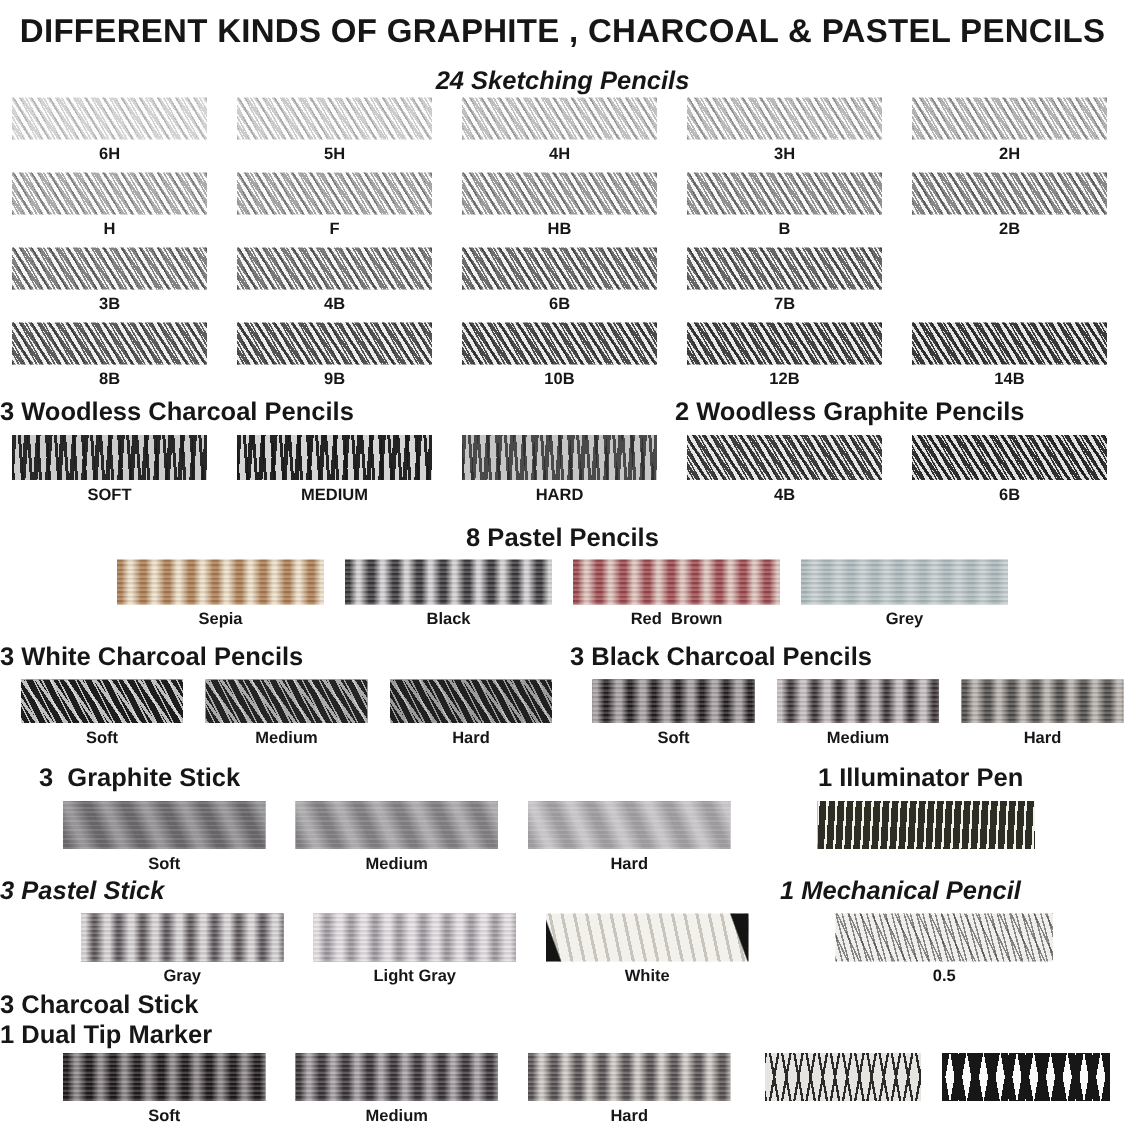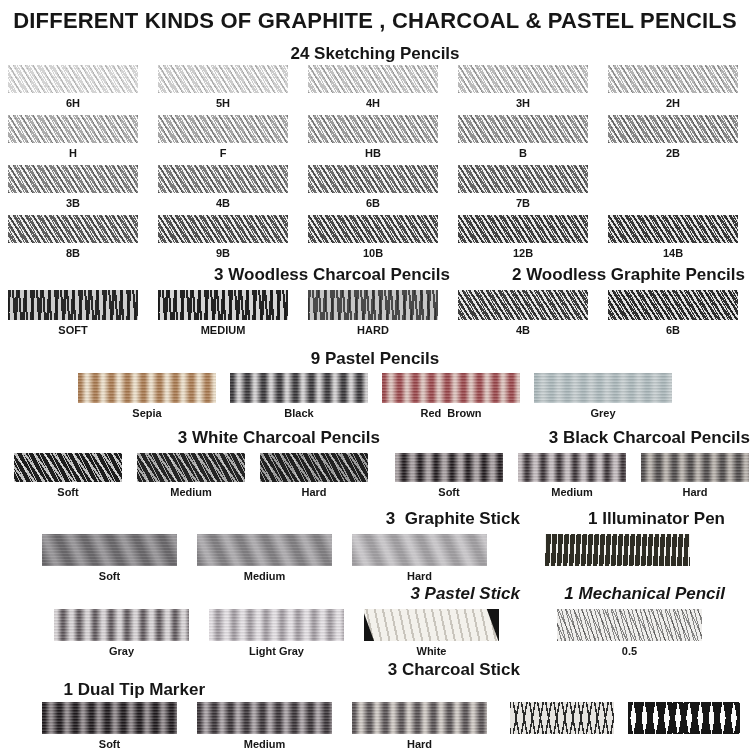--- a/index.html
+++ b/index.html
@@ -3,24 +3,24 @@
 <meta charset="utf-8">
 <style>
   * { margin:0; padding:0; box-sizing:border-box; }
   html,body { width:750px; height:750px; background:#ffffff; overflow:hidden;
     font-family:"Liberation Sans", sans-serif; color:#161616; }
   .page { width:750px; height:646px; position:relative;border-radius:26px; }
 
   .title { padding-top:8px; font-size:22px; font-weight:700; text-align:center;
     letter-spacing:0.2px; line-height:1.15; white-space:pre; }
   .h2 { font-size:17px; font-weight:700; text-align:center; line-height:1.2; white-space:pre; }
-  .h2.sketch { margin-top:11px; }
+  .h2.sketch { margin-top:11px;font-style:italic; }
 
   .two-col { display:flex; }
-  .two-col .col { text-align:right; font-size:17px; font-weight:700; line-height:1.2; white-space:pre; }
+  .two-col .col { text-align:left; font-size:17px; font-weight:700; line-height:1.2; white-space:pre; }
 
   .row { display:flex; align-items:flex-start; }
   .cell { display:flex; flex-direction:column; align-items:center; }
   .swatch { width:100%; }
   .slabel { margin-top:4px; font-size:11px; font-weight:700; line-height:13px;
     text-align:center; white-space:pre; }
 
   
   .row-sketch, .row-woodless { padding-left:8px; gap:20px; }
   .row-sketch .cell, .row-woodless .cell { width:130px; }
@@ -40,21 +40,21 @@
   .hdr-wb { margin-top:8px; }
   .hdr-wb .col-l { width:380px; } .hdr-wb .col-r { width:370px; }
   .row-wb { margin-top:4px; }
   .row-wb .grp { display:flex; gap:15px; }
   .row-wb .grp-white { margin-left:14px; }
   .row-wb .grp-black { margin-left:27px; }
   .row-wb .cell { width:108px; }
   .row-wb .swatch { height:29px; }
 
   
-  .hdr-stick { margin-top:10px; }
+  .hdr-stick { margin-top:10px;padding-left:26px; }
   .hdr-stick2 { margin-top:1px;font-style:italic; }
   .hdr-stick3 { margin-top:2px;flex-direction:column; }
   .hdr-stick .col-l, .hdr-stick2 .col-l, .hdr-stick3 .col-l { width:520px; }
   .hdr-stick .col-r, .hdr-stick2 .col-r, .hdr-stick3 .col-r { width:205px; }
   .row-stick { margin-top:5px; }
   .row-stick.r2 { margin-top:4px;padding-left:12px; }
   .row-stick.r3 { margin-top:2px; }
   .row-stick .grp-left { display:flex; gap:20px; margin-left:42px; }
   .row-stick .grp-left .cell { width:135px; }
   .row-stick .grp-right { display:flex; margin-left:58px; }
@@ -177,21 +177,21 @@
       <div class="cell">
         <div class="swatch" style="background: repeating-linear-gradient(55deg, rgba(31, 31, 31, 0.847) 0px, rgba(31, 31, 31, 0.847) 2px, transparent 2px, transparent 5px), repeating-linear-gradient(61deg, rgba(31, 31, 31, 0.847) 0px, rgba(31, 31, 31, 0.847) 1px, transparent 1px, transparent 3.5px), linear-gradient(rgb(230, 230, 230), rgb(230, 230, 230));"></div>
         <div class="slabel">4B</div>
       </div>
       <div class="cell">
         <div class="swatch" style="background: repeating-linear-gradient(55deg, rgba(26, 26, 26, 0.894) 0px, rgba(26, 26, 26, 0.894) 2px, transparent 2px, transparent 5px), repeating-linear-gradient(61deg, rgba(26, 26, 26, 0.894) 0px, rgba(26, 26, 26, 0.894) 1px, transparent 1px, transparent 3.5px), linear-gradient(rgb(226, 226, 226), rgb(226, 226, 226));"></div>
         <div class="slabel">6B</div>
       </div>
     </div>
 
-  <div class="h2 hdr-pastelp">9 Pastel Pencils</div>
+  <div class="h2 hdr-pastelp">8 Pastel Pencils</div>
   <div class="row row-pastelp">
       <div class="cell">
         <div class="swatch" style="background: repeating-linear-gradient(0deg, rgba(255, 255, 255, 0.19) 0px, rgba(255, 255, 255, 0.19) 1px, rgba(0, 0, 0, 0.07) 2px, rgba(0, 0, 0, 0.07) 3px), repeating-linear-gradient(90deg, rgb(169, 122, 80) 0px, rgb(169, 122, 80) 3px, rgb(236, 223, 202) 8px, rgb(236, 223, 202) 10px, rgb(169, 122, 80) 16px), linear-gradient(rgb(236, 223, 202), rgb(236, 223, 202));"></div>
         <div class="slabel">Sepia</div>
       </div>
       <div class="cell">
         <div class="swatch" style="background: repeating-linear-gradient(0deg, rgba(255, 255, 255, 0.19) 0px, rgba(255, 255, 255, 0.19) 1px, rgba(0, 0, 0, 0.07) 2px, rgba(0, 0, 0, 0.07) 3px), repeating-linear-gradient(90deg, rgb(57, 55, 58) 0px, rgb(57, 55, 58) 3px, rgb(210, 208, 209) 8px, rgb(210, 208, 209) 10px, rgb(57, 55, 58) 16px), linear-gradient(rgb(210, 208, 209), rgb(210, 208, 209));"></div>
         <div class="slabel">Black</div>
       </div>
       <div class="cell">

